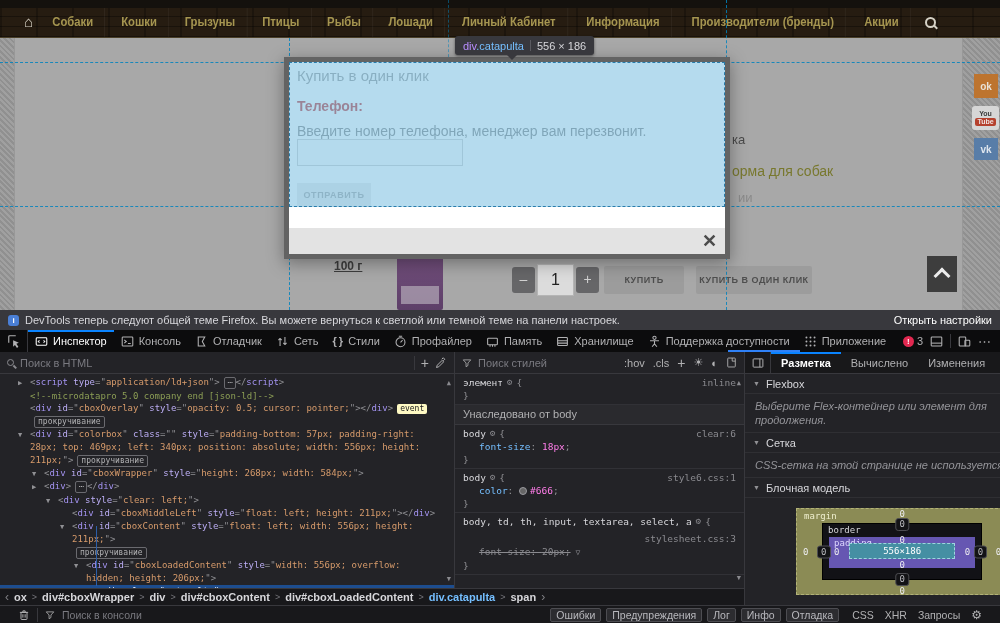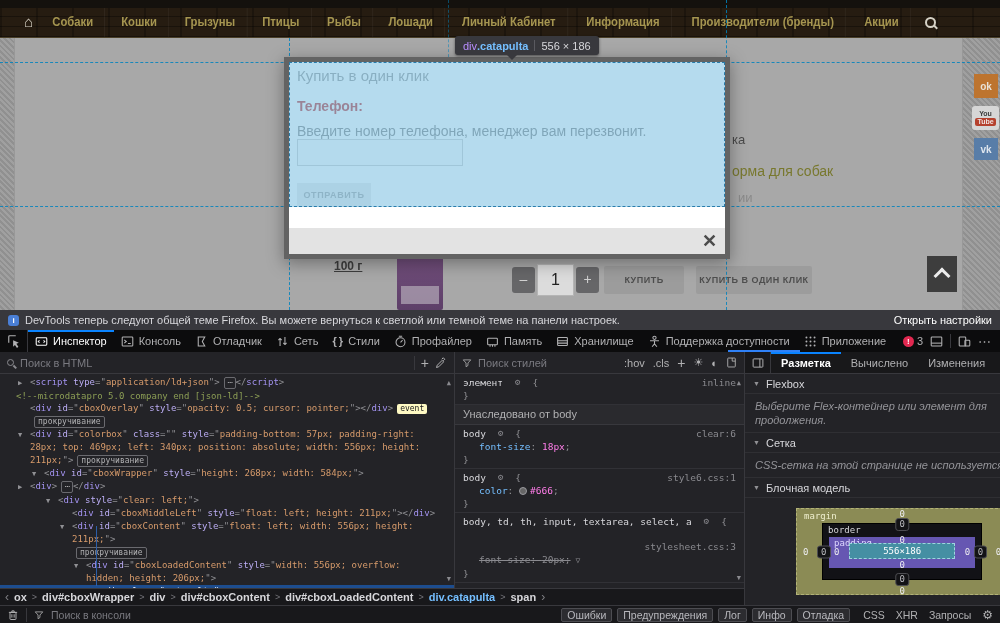--- a/index.html
+++ b/index.html
@@ -84,21 +84,21 @@
   .m-close { position:absolute; right:8px; bottom:2px; font-size:18px; font-weight:bold; color:#4c4c4c; }
   .m-overlay { position:absolute; left:0; top:0; width:100%; height:145px;
     background:rgba(136,197,227,.62); border:1px dashed rgba(25,115,165,.9); }
 
   
   .tooltip { position:absolute; left:455px; top:36px; height:19px; background:#38383d; border-radius:3px;
     display:inline-flex; align-items:center; padding:0 8px; gap:6px; font-size:11px;
     box-shadow:0 1px 3px rgba(0,0,0,.5); z-index:5; }
   .tooltip::after { content:''; position:absolute; left:52px; bottom:-5px;
     border-left:5px solid transparent; border-right:5px solid transparent; border-top:5px solid #38383d; }
-  .tt-tag { color:#b98eff; } .tt-cls { color:#75bfff;font-weight:bold; }
+  .tt-tag { color:#b98eff; } .tt-cls { color:#75bfff; }
   .tt-div { width:1px; height:11px; background:#5a5a60; }
   .tt-size { color:#d7d7db; }
 
   
   .devtools { position:absolute; left:0; top:310px; width:1000px; height:313px; display:flex;
     flex-direction:column; background:#232327; color:#b1b1b3; font-size:11px; }
   .notice { height:20px; background:#38383d; display:flex; align-items:center; padding:0 8px; gap:6px;
     color:#d7d7db; flex:none; }
   .notice-icon { width:11px; height:11px; border-radius:3px; background:#4a7fd6; color:#fff; font-size:8px;
     font-weight:bold; display:flex; align-items:center; justify-content:center; flex:none; }
@@ -150,21 +150,21 @@
   .sarrow.up { top:3px; } .sarrow.dn { bottom:3px; }
 
   
   .panel-rules { width:289px; flex:none; display:flex; flex-direction:column; min-height:0; }
   .frow-icons { display:flex; align-items:center; gap:8px; color:#b1b1b3; }
   .rules-body { flex:1; overflow:hidden; font-family:"DejaVu Sans Mono",monospace; font-size:9.5px;
     line-height:13px; position:relative; }
   .rh { font-family:"Liberation Sans",sans-serif; font-size:11px; color:#b1b1b3; padding:3px 8px;
     border-bottom:1px solid #38383d; background:#2a2a2e; }
   .rule { padding:2px 8px 2px 8px; border-bottom:1px solid #313136; }
-  .rhead { display:flex; align-items:flex-start; gap:12px; flex-wrap:wrap; }
+  .rhead { display:flex; align-items:flex-start; gap:4px; flex-wrap:wrap; }
   .rsel { color:#d7d7db; }
   .gear { color:#8a8a8f; font-size:9px; }
   .rsrc { margin-left:auto; color:#8a8a8f; }
   .rp { padding-left:16px; }
   .pn { color:#75bfff; } .pv { color:#ff7de9; }
   .pv.link { text-decoration:underline; }
   .ov, .ov .pn, .ov .pv { color:#8a8a8f; text-decoration:line-through; }
   .funnel { color:#8a8a8f; font-size:8px; margin-left:5px; text-decoration:none; display:inline-block; }
   .swatch { display:inline-block; width:8px; height:8px; border-radius:50%; background:#666;
     border:1px solid #9a9a9f; margin-right:3px; vertical-align:-1px; }
@@ -197,21 +197,21 @@
   .zm { top:50%; transform:translateY(-50%); }
 
   
   .bcrumbs { height:17px; flex:none; background:#18181b; border-top:1px solid #38383d; display:flex;
     align-items:center; padding:0 5px; gap:5px; font-size:11px; overflow:hidden; white-space:nowrap; }
   .bchev { color:#808086; font-size:12px; }
   .bc { color:#d7d7db; font-weight:bold; }
   .bc.active { color:#75bfff; }
   .bsep { color:#77777d; font-size:9px; }
   .console-bar { height:18px; flex:none; background:#18181b; border-top:1px solid #38383d; display:flex;
-    align-items:center; padding:0 7px; gap:7px; font-size:10.5px; }
+    align-items:center; padding:0 18px; gap:7px; font-size:10.5px; }
   .chip { border:1px solid #4d4d52; background:#2c2c30; border-radius:2px; padding:0 5px; line-height:12px;
     color:#b8b8bd; white-space:nowrap; }
   .plainf { color:#b1b1b3; margin-left:2px; }
   .cgear { font-size:12px; color:#b1b1b3; margin-left:4px; }
 </style>
 </head>
 <body>
 
 <div class="screen">
 
@@ -401,25 +401,25 @@
               <svg class="ic" width="12" height="12" viewBox="0 0 16 16" fill="none" stroke="currentColor" stroke-width="1.3">
                   <path d="M2 14l1-3 6.5-6.5 2 2L5 13z"></path>
                   <path d="M9 3l2-2 2 2-2 2"></path>
                 </svg>
             </div>
             <div class="tree" id="tree">
               <div class="tree-guide"></div>
               <span class="sarrow up">▲</span>
               <span class="sarrow dn">▼</span>
             <div class="tl" style="padding-left: 30px; text-indent: -12px;"><span class="tw">▶</span><span class="tk-p">&lt;</span><span class="tk-t">script</span><span class="tk-a"> type</span><span class="tk-p">="</span><span class="tk-v">application/ld+json</span><span class="tk-p">"&gt;</span><span class="bdg dots">⋯</span><span class="tk-p">&lt;/</span><span class="tk-t">script</span><span class="tk-p">&gt;</span></div>
-                <div class="tl" style="padding-left: 16px; text-indent: -12px;"><span class="tw"></span><span class="tk-c">&lt;!--microdatapro 5.0 company end [json-ld]--&gt;</span></div>
+                <div class="tl" style="padding-left: 30px; text-indent: -12px;"><span class="tw"></span><span class="tk-c">&lt;!--microdatapro 5.0 company end [json-ld]--&gt;</span></div>
                 <div class="tl" style="padding-left: 30px; text-indent: -12px;"><span class="tw"></span><span class="tk-p">&lt;</span><span class="tk-t">div</span><span class="tk-a"> id</span><span class="tk-p">="</span><span class="tk-v">cboxOverlay</span><span class="tk-p">"</span><span class="tk-a"> style</span><span class="tk-p">="</span><span class="tk-v">opacity: 0.5; cursor: pointer;</span><span class="tk-p">"&gt;</span><span class="tk-p">&lt;/</span><span class="tk-t">div</span><span class="tk-p">&gt;</span><span class="bdg fill">event</span><span class="bdg line">прокручивание</span></div>
                 <div class="tl" style="padding-left: 30px; text-indent: -12px;"><span class="tw">▼</span><span class="tk-p">&lt;</span><span class="tk-t">div</span><span class="tk-a"> id</span><span class="tk-p">="</span><span class="tk-v">colorbox</span><span class="tk-p">"</span><span class="tk-a"> class</span><span class="tk-p">=""</span><span class="tk-a"> style</span><span class="tk-p">="</span><span class="tk-v">padding-bottom: 57px; padding-right: 28px; top: 469px; left: 340px; position: absolute; width: 556px; height: 211px;</span><span class="tk-p">"&gt;</span><span class="bdg line">прокручивание</span></div>
                 <div class="tl" style="padding-left: 44px; text-indent: -12px;"><span class="tw">▼</span><span class="tk-p">&lt;</span><span class="tk-t">div</span><span class="tk-a"> id</span><span class="tk-p">="</span><span class="tk-v">cboxWrapper</span><span class="tk-p">"</span><span class="tk-a"> style</span><span class="tk-p">="</span><span class="tk-v">height: 268px; width: 584px;</span><span class="tk-p">"&gt;</span></div>
-                <div class="tl" style="padding-left: 30px; text-indent: -12px;"><span class="tw">▶</span><span class="tk-p">&lt;</span><span class="tk-t">div</span><span class="tk-p">&gt;</span><span class="bdg dots">⋯</span><span class="tk-p">&lt;/</span><span class="tk-t">div</span><span class="tk-p">&gt;</span></div>
+                <div class="tl" style="padding-left: 44px; text-indent: -12px;"><span class="tw">▶</span><span class="tk-p">&lt;</span><span class="tk-t">div</span><span class="tk-p">&gt;</span><span class="bdg dots">⋯</span><span class="tk-p">&lt;/</span><span class="tk-t">div</span><span class="tk-p">&gt;</span></div>
                 <div class="tl" style="padding-left: 58px; text-indent: -12px;"><span class="tw">▼</span><span class="tk-p">&lt;</span><span class="tk-t">div</span><span class="tk-a"> style</span><span class="tk-p">="</span><span class="tk-v">clear: left;</span><span class="tk-p">"&gt;</span></div>
                 <div class="tl" style="padding-left: 72px; text-indent: -12px;"><span class="tw"></span><span class="tk-p">&lt;</span><span class="tk-t">div</span><span class="tk-a"> id</span><span class="tk-p">="</span><span class="tk-v">cboxMiddleLeft</span><span class="tk-p">"</span><span class="tk-a"> style</span><span class="tk-p">="</span><span class="tk-v">float: left; height: 211px;</span><span class="tk-p">"&gt;</span><span class="tk-p">&lt;/</span><span class="tk-t">div</span><span class="tk-p">&gt;</span></div>
                 <div class="tl" style="padding-left: 72px; text-indent: -12px;"><span class="tw">▼</span><span class="tk-p">&lt;</span><span class="tk-t">div</span><span class="tk-a"> id</span><span class="tk-p">="</span><span class="tk-v">cboxContent</span><span class="tk-p">"</span><span class="tk-a"> style</span><span class="tk-p">="</span><span class="tk-v">float: left; width: 556px; height: 211px;</span><span class="tk-p">"&gt;</span></div>
                 <div class="tl" style="padding-left: 72px; text-indent: -12px;"><span class="tw"></span><span class="bdg line">прокручивание</span></div>
                 <div class="tl" style="padding-left: 86px; text-indent: -12px;"><span class="tw">▼</span><span class="tk-p">&lt;</span><span class="tk-t">div</span><span class="tk-a"> id</span><span class="tk-p">="</span><span class="tk-v">cboxLoadedContent</span><span class="tk-p">"</span><span class="tk-a"> style</span><span class="tk-p">="</span><span class="tk-v">width: 556px; overflow: hidden; height: 206px;</span><span class="tk-p">"&gt;</span></div>
                 <div class="tl sel" style="padding-left: 100px; text-indent: -12px;"><span class="tw">▼</span><span class="tk-p">&lt;</span><span class="tk-t">div</span><span class="tk-a"> class</span><span class="tk-p">="</span><span class="tk-v">catapulta</span><span class="tk-p">"&gt;</span></div>
               </div>
           </section>
 
           <section class="panel-rules">

